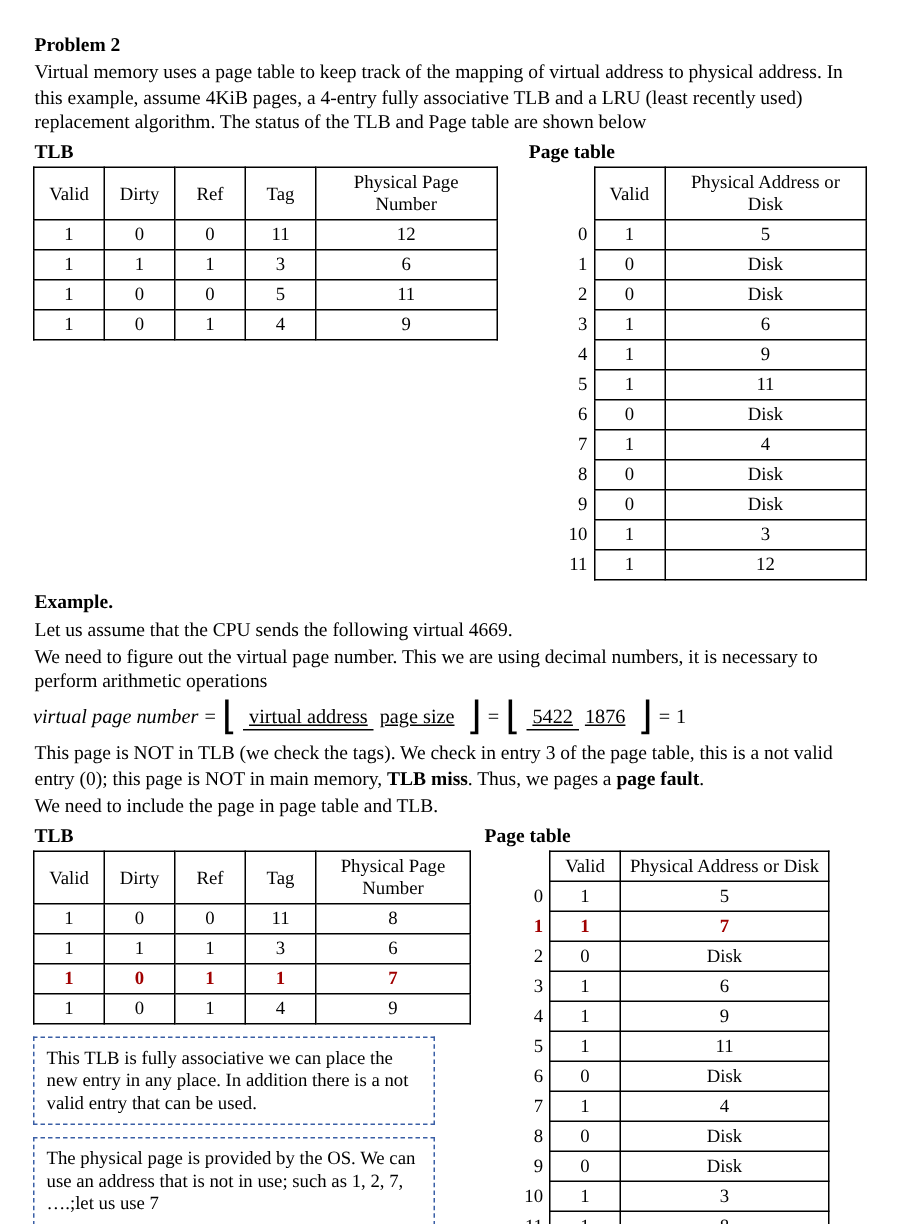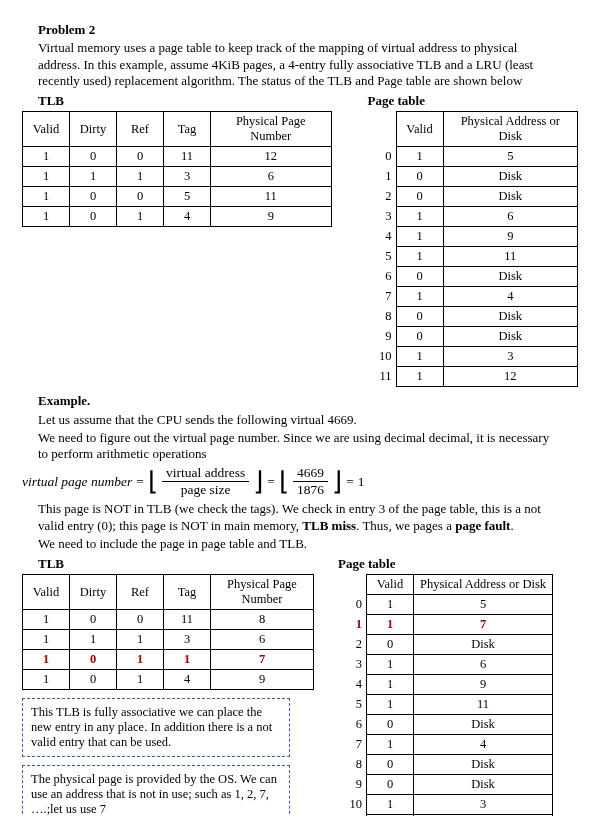--- a/index.html
+++ b/index.html
@@ -5,21 +5,21 @@
   body {
     font-family: "Times New Roman", Times, serif;
     font-size: 13px;
     color: #000;
     background: #fff;
     margin: 0;
     padding: 20px 22px;
     width: 556px;
   }
   .bold { font-weight: bold; }
-  p { margin: 2px 16px; line-height: 1.25; }
+  p { margin: 2px 1px; line-height: 1.25; }
   .section-title { font-weight: bold; margin-top: 2px; }
   .tables-row {
     display: flex;
     gap: 20px;
     align-items: flex-start;
     margin: 2px 0 6px 0;
   }
   table {
     border-collapse: collapse;
     font-size: 12.5px;
@@ -43,24 +43,24 @@
   .formula {
     font-style: italic;
     display: flex;
     align-items: center;
     gap: 4px;
     margin: 3px 0 3px 0;
     font-size: 13.5px;
   }
   .frac {
     display: inline-flex;
-    flex-direction: column;
     align-items: center;
     font-style: normal;
     vertical-align: middle;
+    text-decoration: underline;
   }
   .frac .num { border-bottom: 1px solid #000; padding: 0 4px; }
   .frac .den { padding: 0 4px; }
   .floor-l, .floor-r {
     font-size: 26px;
     line-height: 26px;
     font-style: normal;
   }
   .notebox {
     border: 1px dashed #3a5fa5;
@@ -195,35 +195,35 @@
             <td>1</td>
             <td>12</td>
           </tr>
         </tbody>
     </table>
   </div>
 </div>
 
 <p class="headline">Example.</p>
 <p>Let us assume that the CPU sends the following virtual 4669.</p>
-<p>We need to figure out the virtual page number. Since we are using decimal decimal, it is necessary to perform arithmetic operations</p>
+<p>We need to figure out the virtual page number. This we are using decimal numbers, it is necessary to perform arithmetic operations</p>
 
 <div class="formula">
   <span>virtual page number</span>
   <span style="font-style:normal">=</span>
   <span class="floor-l">⌊</span>
   <span class="frac">
     <span class="num">virtual address</span>
     <span class="den">page size</span>
   </span>
   <span class="floor-r">⌋</span>
   <span style="font-style:normal">=</span>
   <span class="floor-l">⌊</span>
   <span class="frac">
-    <span class="num" style="font-style:normal">4669</span>
+    <span class="num" style="font-style:normal">5422</span>
     <span class="den" style="font-style:normal">1876</span>
   </span>
   <span class="floor-r">⌋</span>
   <span style="font-style:normal">= </span>
   <span style="font-style:normal">1</span>
 </div>
 
 <p>
   <span>This page is NOT in TLB (we check the tags). We check in entry 3 of the page table, this is a not valid entry (0); this page is NOT in main memory, </span><span class="bold">TLB miss</span><span>. Thus, we pages a </span><span class="bold">page fault</span><span>.</span>
 </p>

